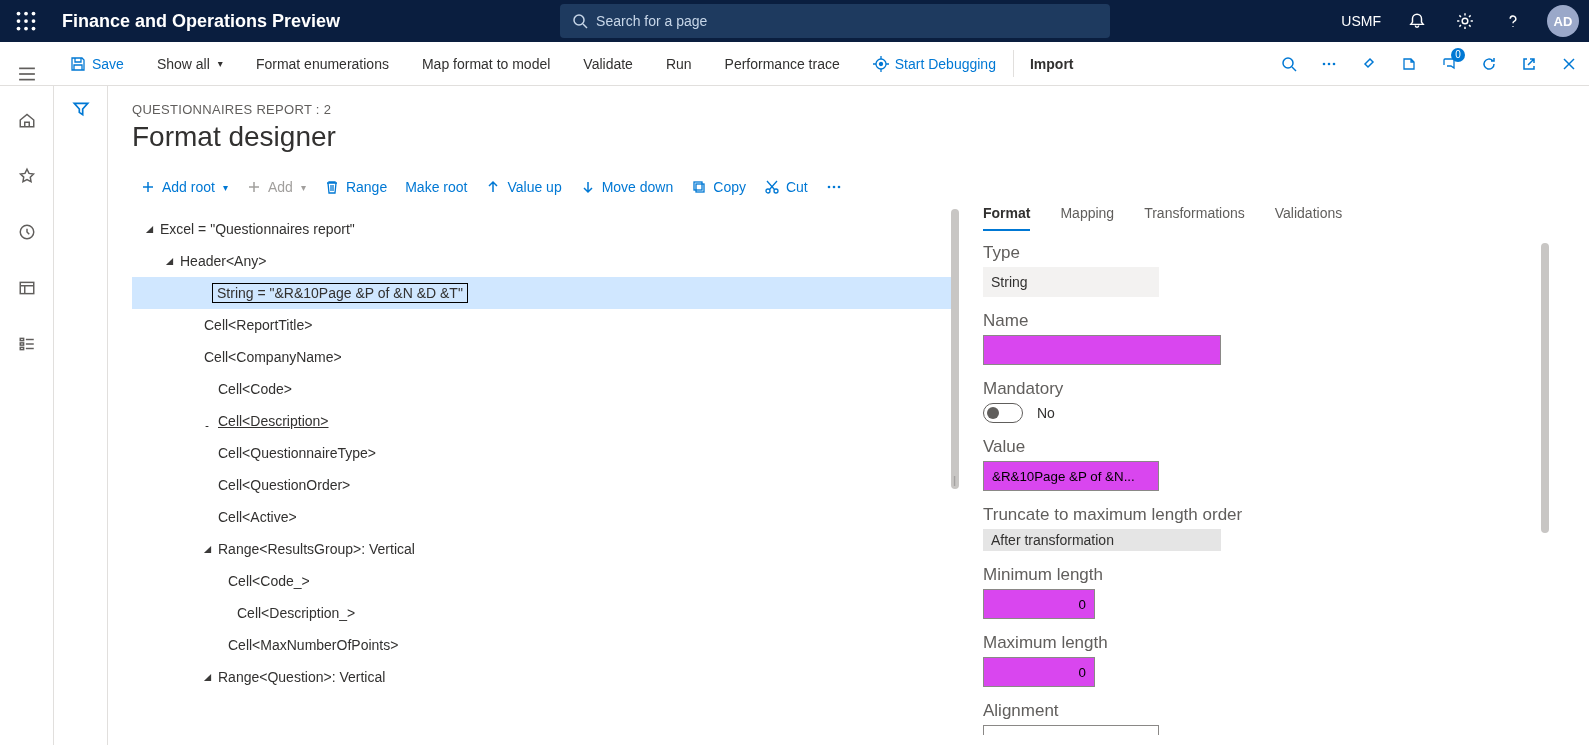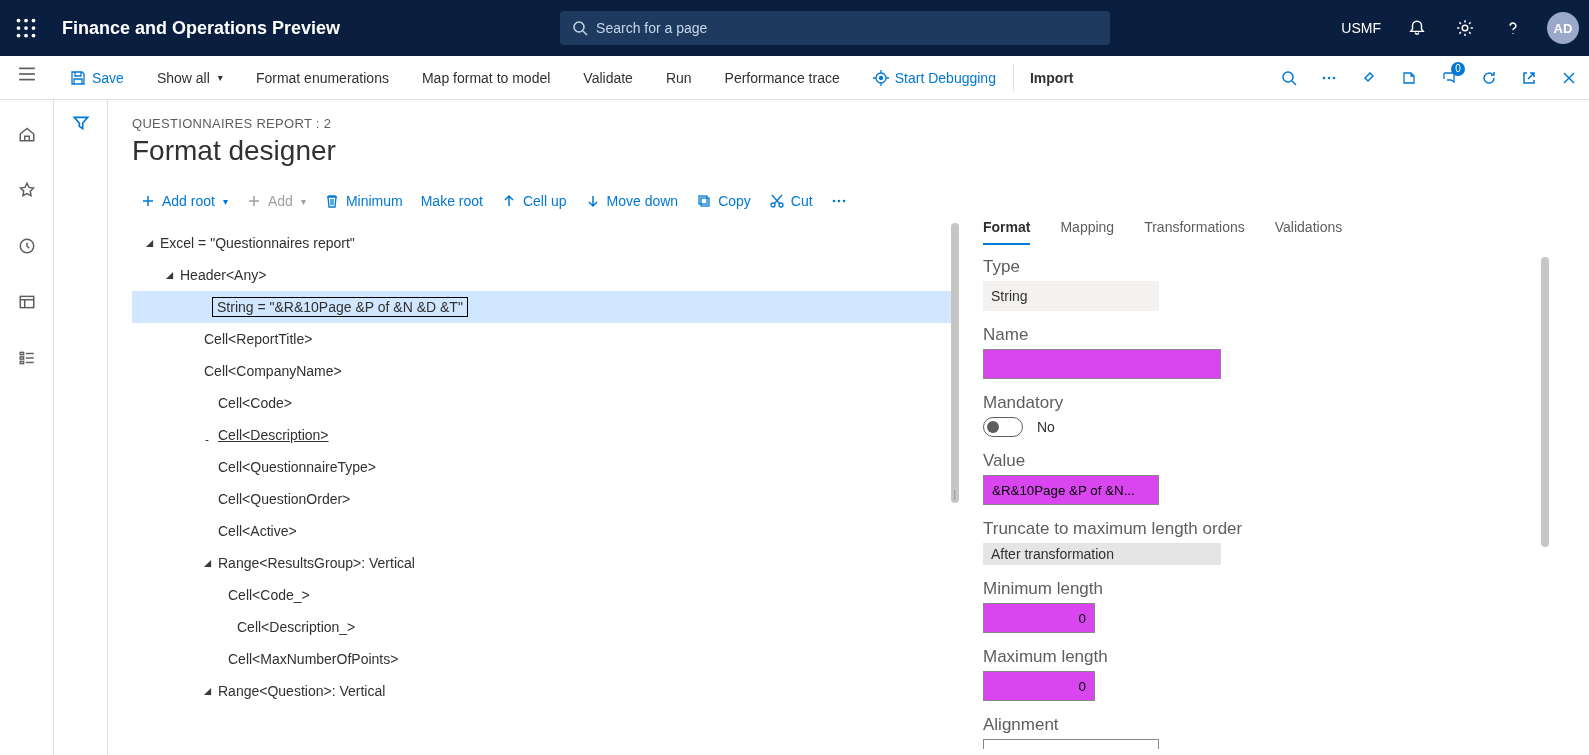--- a/index.html
+++ b/index.html
@@ -1,19 +1,19 @@
 <!DOCTYPE html>
 <html><head>
 <meta charset="utf-8">
 <style>
 * { box-sizing: border-box; margin: 0; padding: 0; }
 body { font-family: "Segoe UI", Arial, sans-serif; font-size: 14px; color: #323130; overflow: hidden; }
 
 
-.topbar { height: 56px; background: #0a1e3f; color: #fff; display: flex; align-items: center; }
+.topbar { height: 42px; background: #0a1e3f; color: #fff; display: flex; align-items: center; }
 .waffle { width: 52px; display: flex; align-items: center; justify-content: center; color: #fff; font-size: 18px; }
 .waffle svg { width: 20px; height: 20px; }
 .app-title { font-size: 18px; font-weight: 600; padding-left: 10px; white-space: nowrap; }
 .search-wrap { flex: 0 0 auto; margin-left: 220px; }
 .search-box { width: 550px; height: 34px; background: #1e3a5f; border-radius: 4px; display: flex; align-items: center; padding: 0 12px; color: #c7d6e8; }
 .search-box span.ph { margin-left: 8px; color: #c7d6e8; }
 .top-right { margin-left: auto; display: flex; align-items: center; gap: 8px; padding-right: 10px; }
 .top-right .txt { font-size: 14px; padding: 0 8px; }
 .top-right .icon-btn { width: 40px; height: 40px; display: flex; align-items: center; justify-content: center; color: #fff; }
 .avatar { width: 32px; height: 32px; border-radius: 50%; background: #9aa8c9; color: #fff; display: flex; align-items: center; justify-content: center; font-size: 13px; font-weight: 600; margin-left: 6px; }
@@ -285,30 +285,30 @@
             <line x1="8" y1="3" x2="8" y2="13"></line>
             <line x1="3" y1="8" x2="13" y2="8"></line>
           </svg>
         <span>Add</span>
         <span class="chev">▾</span>
       </div>
       <div class="tbtn">
         <svg viewBox="0 0 16 16" fill="none" stroke="currentColor" stroke-width="1.3">
             <path d="M3 4h10M5 4V3h6v1M4 4l1 10h6l1-10M7 6v6M9 6v6"></path>
           </svg>
-        <span>Minimum</span>
+        <span>Range</span>
       </div>
       <div class="tbtn">
           <span>Make root</span>
         </div>
       <div class="tbtn">
         <svg viewBox="0 0 16 16" fill="none" stroke="currentColor" stroke-width="1.5">
             <path d="M8 13V3M4 7l4-4 4 4"></path>
           </svg>
-        <span>Cell up</span>
+        <span>Value up</span>
       </div>
       <div class="tbtn">
         <svg viewBox="0 0 16 16" fill="none" stroke="currentColor" stroke-width="1.5">
             <path d="M8 3v10M4 9l4 4 4-4"></path>
           </svg>
         <span>Move down</span>
       </div>
       <div class="tbtn">
         <svg viewBox="0 0 16 16" fill="none" stroke="currentColor" stroke-width="1.3">
             <rect x="3" y="3" width="8" height="8"></rect>

